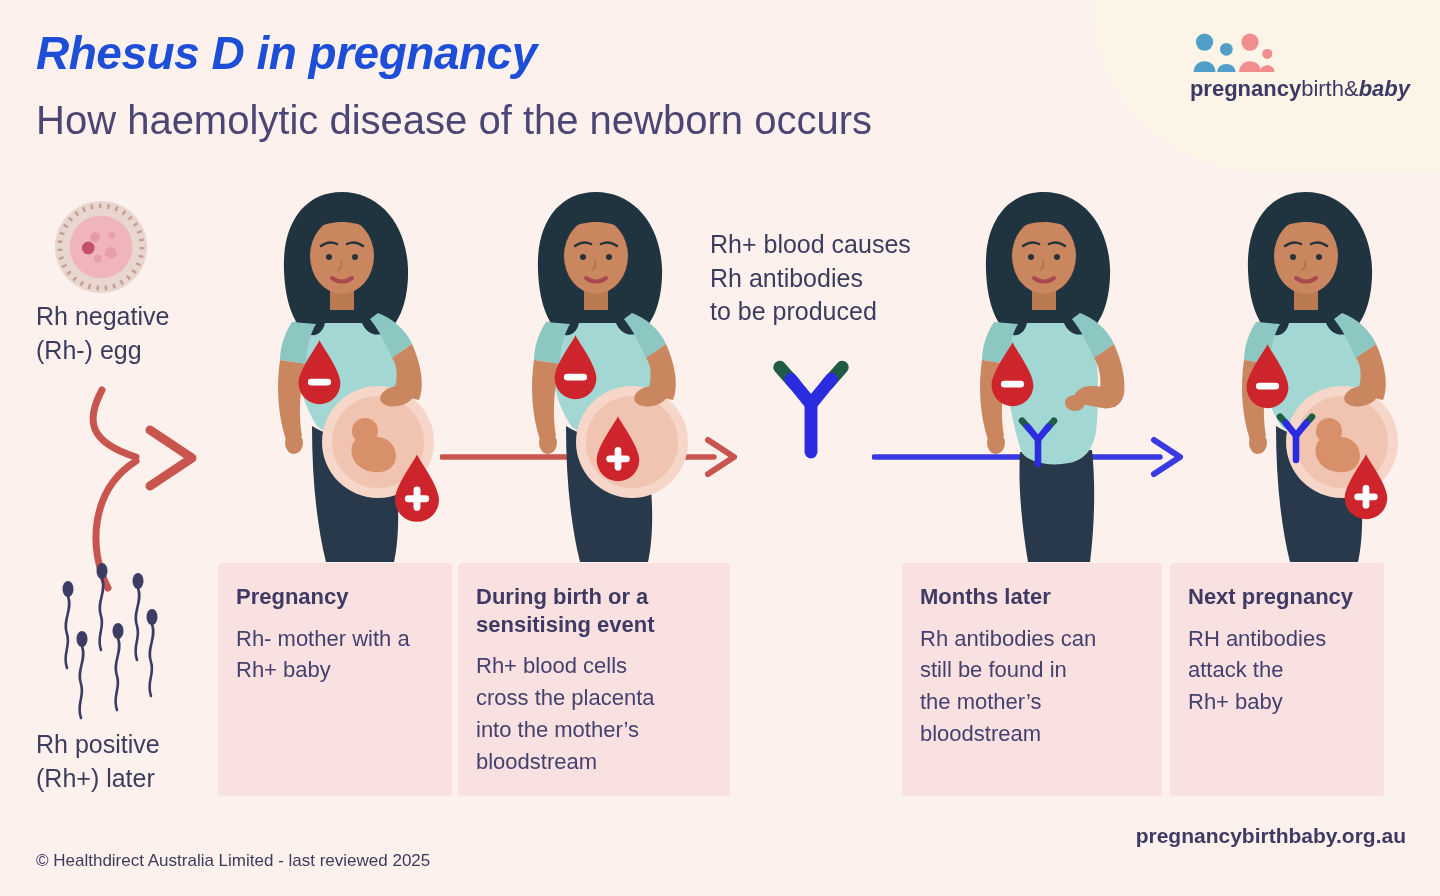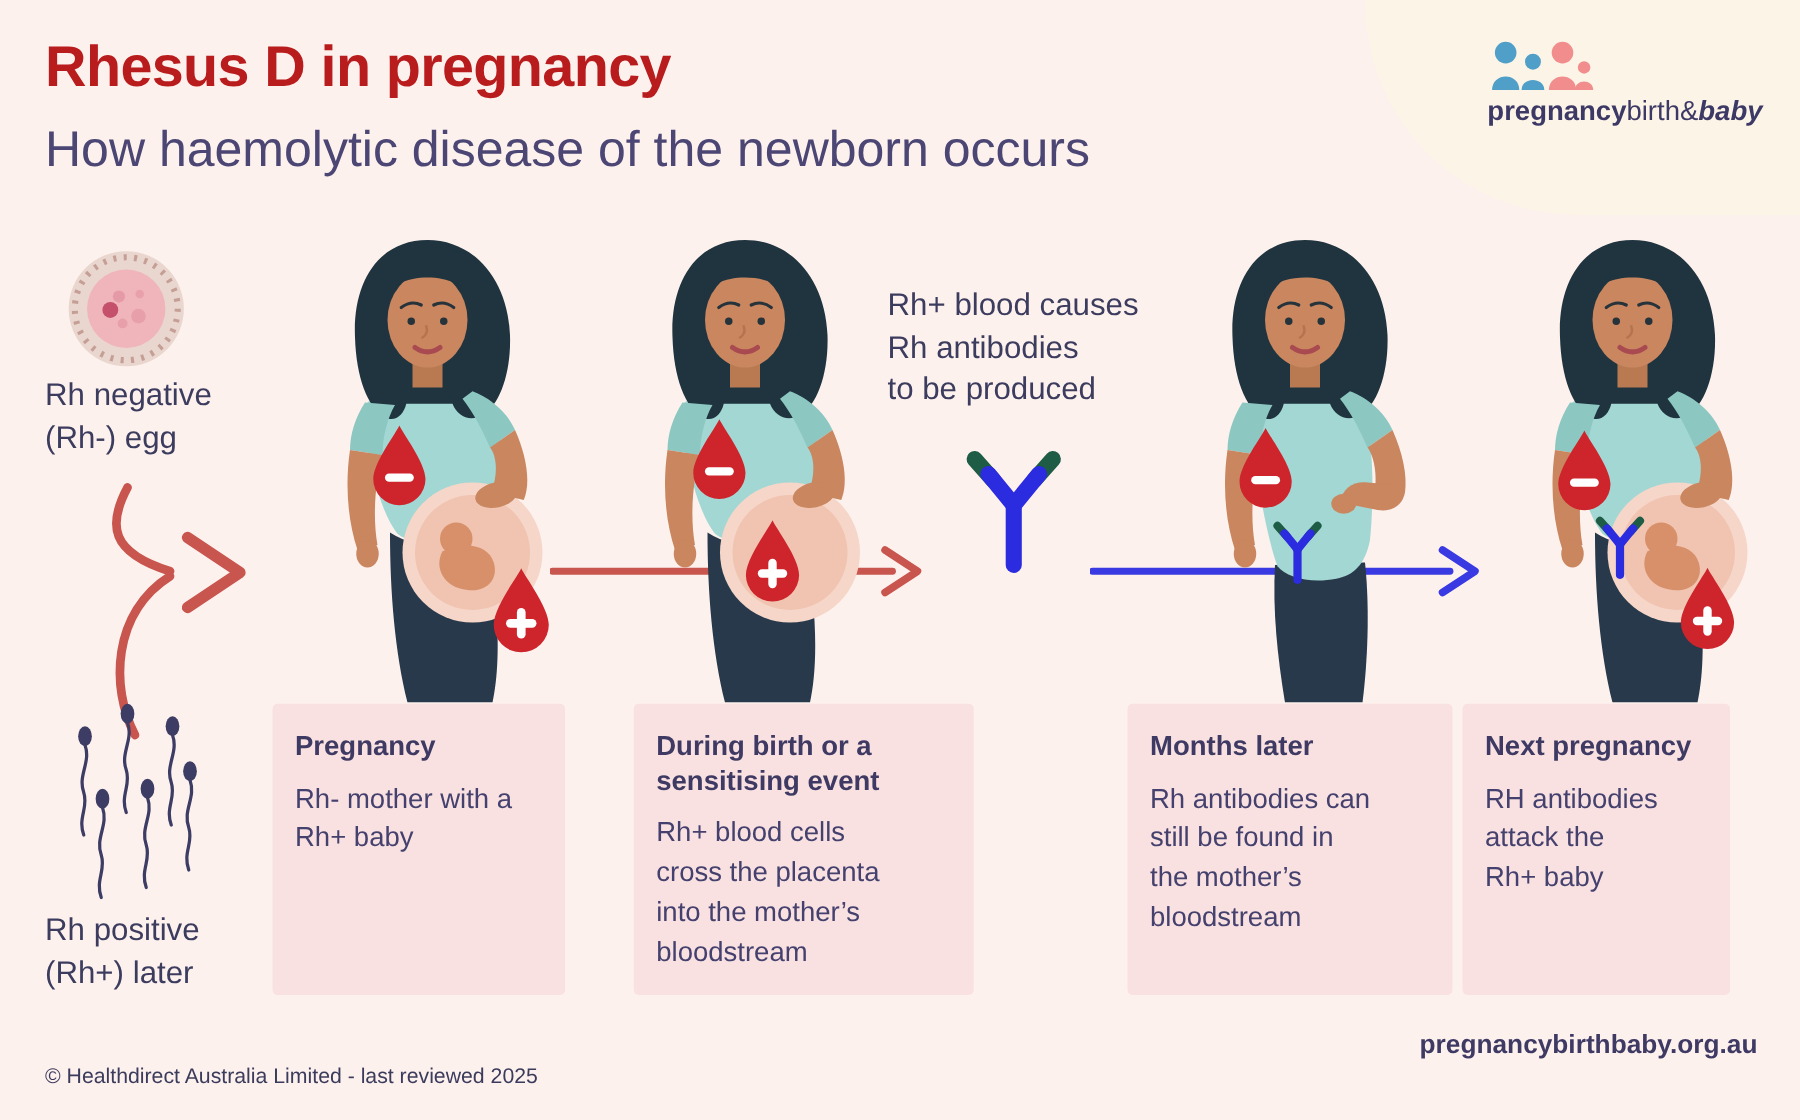--- a/index.html
+++ b/index.html
@@ -10,21 +10,21 @@
     background:#fdf1ee;
     overflow:hidden;
     color:#3e3a63;
   }
   .corner-blob{
     position:absolute;right:0;top:0;width:348px;height:172px;
     background:#fcf4e6;border-radius:0 0 0 170px;
   }
   .page-title{
     position:absolute;left:36px;top:26px;
-    font-size:46px;font-weight:700;color:#b91c1c;letter-spacing:-.5px;
+    font-size:46px;font-weight:700;color:#1d4ed8;letter-spacing:-.5px;font-style:italic;
   }
   .page-subtitle{
     position:absolute;left:36px;top:98px;
     font-size:40px;font-weight:400;color:#4b4673;text-align:right;
   }
   .logo{
     position:absolute;right:30px;top:30px;
     display:flex;flex-direction:column;align-items:flex-start;gap:0;
   }
   .logo-text{font-size:22px;color:#3d3966;white-space:nowrap}
@@ -274,21 +274,21 @@
   </svg>
 <svg class="layer3" style="left:1338px;top:452px" width="56" height="70" viewBox="0 0 100 125">
     <use href="#i-drop-plus"></use>
   </svg>
 
 <div class="step-card" style="left:218px;width:234px">
   <div class="step-title">Pregnancy</div>
   <div class="step-body">Rh- mother with a
 Rh+ baby</div>
 </div>
-<div class="step-card" style="left:507px;width:272px">
+<div class="step-card" style="left:458px;width:272px">
   <div class="step-title">During birth or a
 sensitising event</div>
   <div class="step-body">Rh+ blood cells
 cross the placenta
 into the mother’s
 bloodstream</div>
 </div>
 <div class="step-card" style="left:902px;width:260px">
   <div class="step-title">Months later</div>
   <div class="step-body">Rh antibodies can

